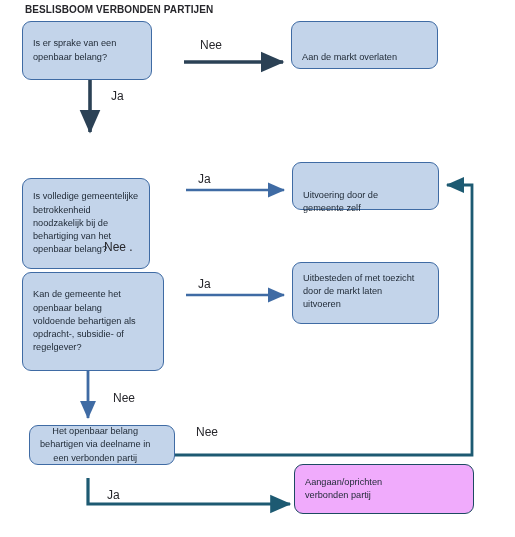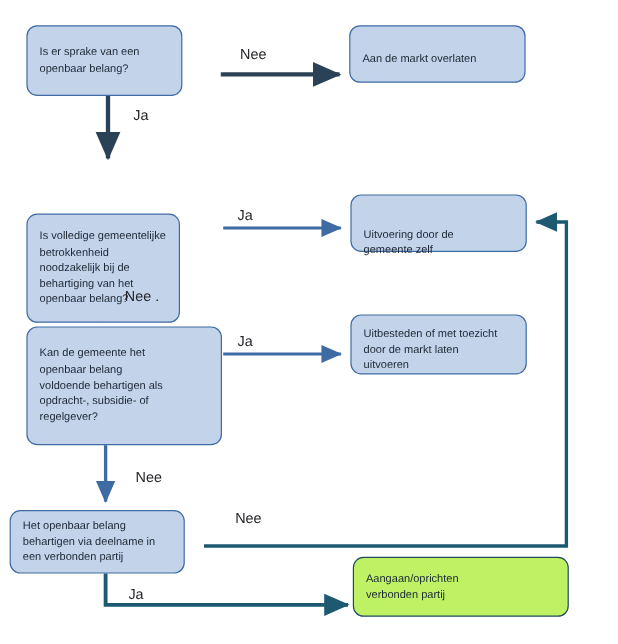--- a/index.html
+++ b/index.html
@@ -40,41 +40,42 @@
     border-radius: 9px;
     display: flex;
     align-items: center;
     padding: 4px 10px;
   }
   .node-blue {
     background: #c3d4ea;
     border: 1.4px solid #3f6ba4;
   }
   .node-white {
-    background: #bef264;
+    background: #f0abfc;
     border: 1.4px solid #1d4a61;
   }
   .node-text {
     font-size: 9.2px;
     line-height: 13.2px;
     color: #1d2733;
     white-space: pre-line;
   }
   .edge-label {
     position: absolute;
     font-size: 12px;
     color: #26262b;
     white-space: nowrap;
   }
 </style>
 </head>
 <body>
 
 <div id="canvas">
 
+  <div class="title">BESLISBOOM VERBONDEN PARTIJEN</div>
 
   <svg id="flow-svg" viewBox="0 0 515 537">
     <defs>
       <marker id="ah-navy" markerWidth="7" markerHeight="7" refX="6.2" refY="3.3" orient="auto">
         <path d="M0,0.4 L6.6,3.3 L0,6.2 Z" fill="#2b4155"></path>
       </marker>
       <marker id="ah-steel" markerWidth="7" markerHeight="7" refX="6.2" refY="3.3" orient="auto">
         <path d="M0,0.4 L6.6,3.3 L0,6.2 Z" fill="#3f6ba4"></path>
       </marker>
       <marker id="ah-teal" markerWidth="7" markerHeight="7" refX="6.2" refY="3.3" orient="auto">
@@ -97,52 +98,52 @@
     <path d="M170,455 L472,455 L472,185 L447,185" fill="none" stroke="#1d5a72" stroke-width="2.8" marker-end="url(#ah-teal)"></path>
 
     <path d="M88,478 L88,504 L290,504" fill="none" stroke="#1d5a72" stroke-width="3.2" marker-end="url(#ah-teal)"></path>
   </svg>
 
   <div class="node node-blue" style="left:22px; top:21px; width:130px; height:59px;">
     <span class="node-text">Is er sprake van een
 openbaar belang?</span>
   </div>
 
-  <div class="node node-blue" style="left:291px; top:21px; width:147px; height:48px; align-items:flex-start; padding-top:21px;">
+  <div class="node node-blue" style="left:291px; top:21px; width:147px; height:48px; align-items:flex-end; padding-top:9px;">
     <span class="node-text">Aan de markt overlaten</span>
   </div>
 
   <div class="node node-blue" style="left:22px; top:138px; width:128px; height:91px;margin-top:40px;">
     <span class="node-text">Is volledige gemeentelijke
 betrokkenheid
 noodzakelijk bij de
 behartiging van het
 openbaar belang?</span>
   </div>
 
   <div class="node node-blue" style="left:292px; top:162px; width:147px; height:48px; align-items:flex-start; padding-top:26px;">
     <span class="node-text">Uitvoering door de
 gemeente zelf</span>
   </div>
 
-  <div class="node node-blue" style="left:22px; top:272px; width:163px; height:99px;">
+  <div class="node node-blue" style="left:22px; top:272px; width:142px; height:99px;">
     <span class="node-text">Kan de gemeente het
 openbaar belang
 voldoende behartigen als
 opdracht-, subsidie- of
 regelgever?</span>
   </div>
 
-  <div class="node node-blue" style="left:292px; top:262px; width:147px; height:50px; align-items:flex-start; padding-top:9px;">
+  <div class="node node-blue" style="left:292px; top:262px; width:147px; height:62px; align-items:flex-start; padding-top:9px;">
     <span class="node-text">Uitbesteden of met toezicht
 door de markt laten
 uitvoeren</span>
   </div>
 
-  <div class="node node-blue" style="left:8px; top:425px; width:146px; height:53px;">
+  <div class="node node-blue" style="left:29px; top:425px; width:146px; height:40px;text-align:center;">
     <span class="node-text">Het openbaar belang
 behartigen via deelname in
 een verbonden partij</span>
   </div>
 
   <div class="node node-white" style="left:294px; top:464px; width:180px; height:50px;">
     <span class="node-text">Aangaan/oprichten
 verbonden partij</span>
   </div>
 

